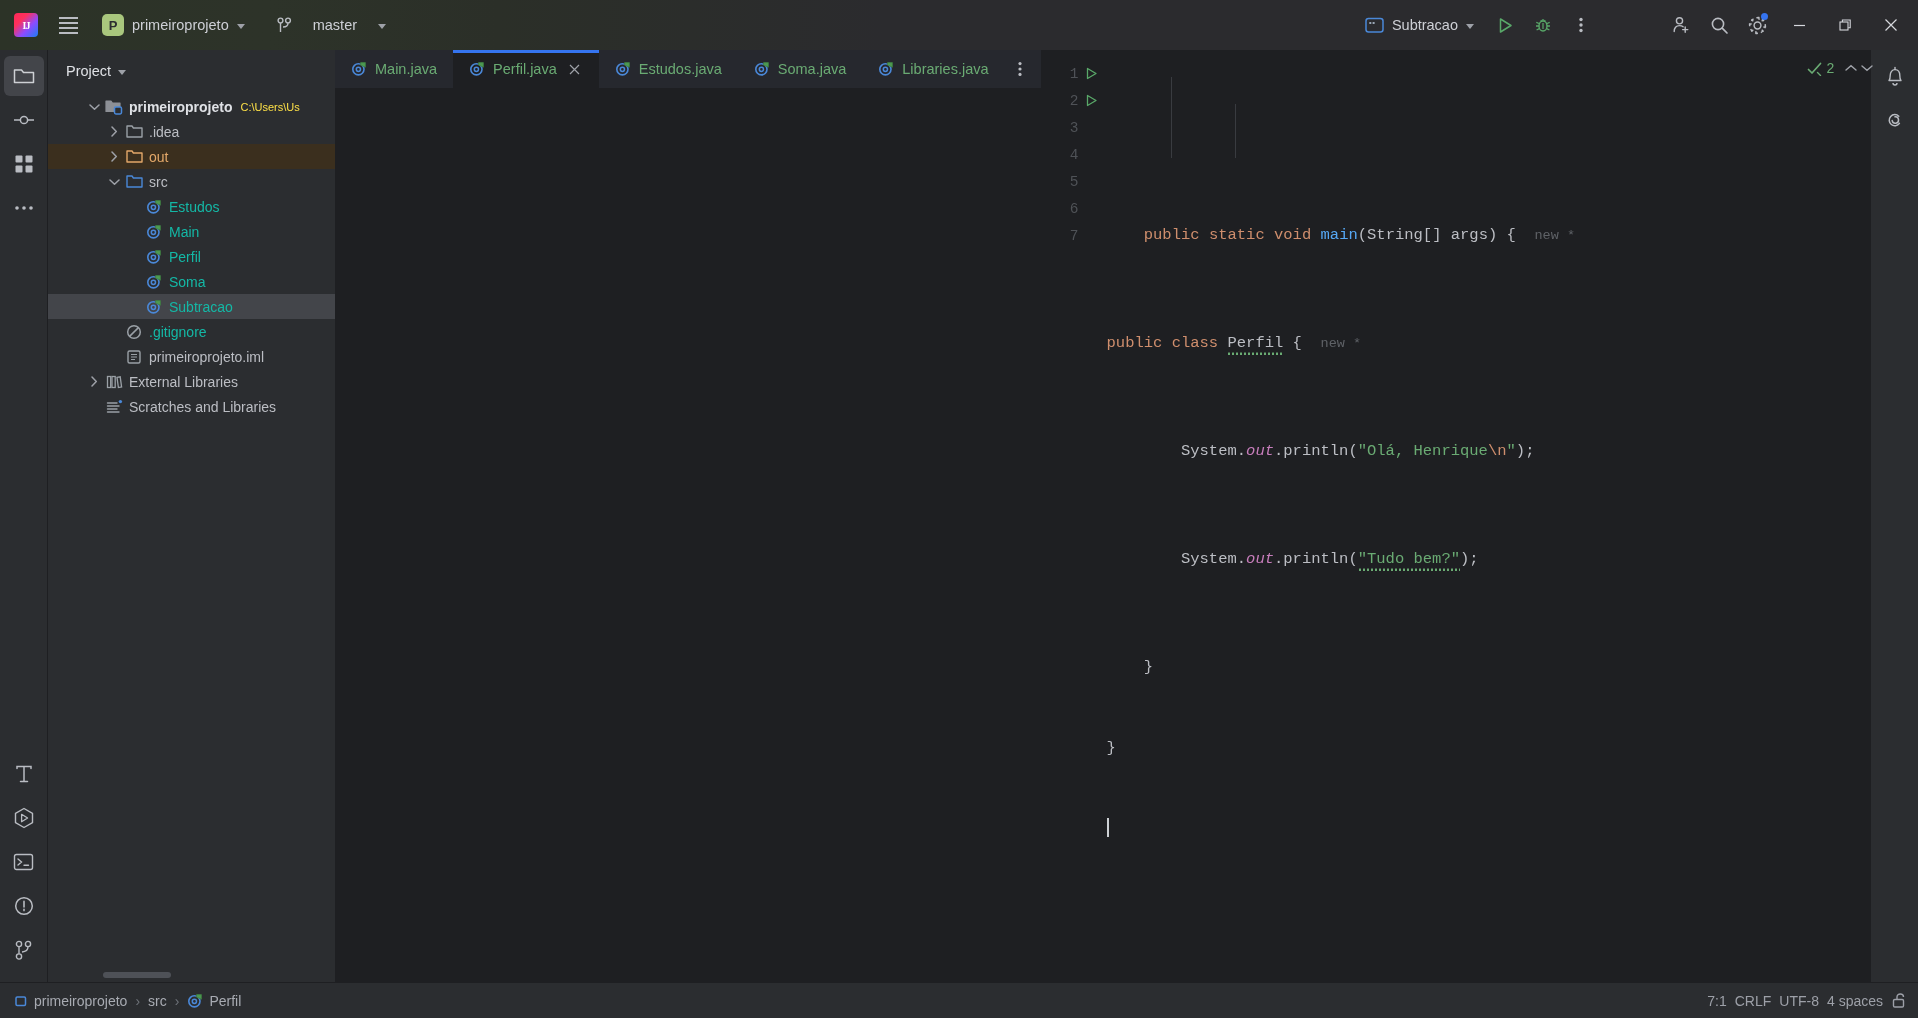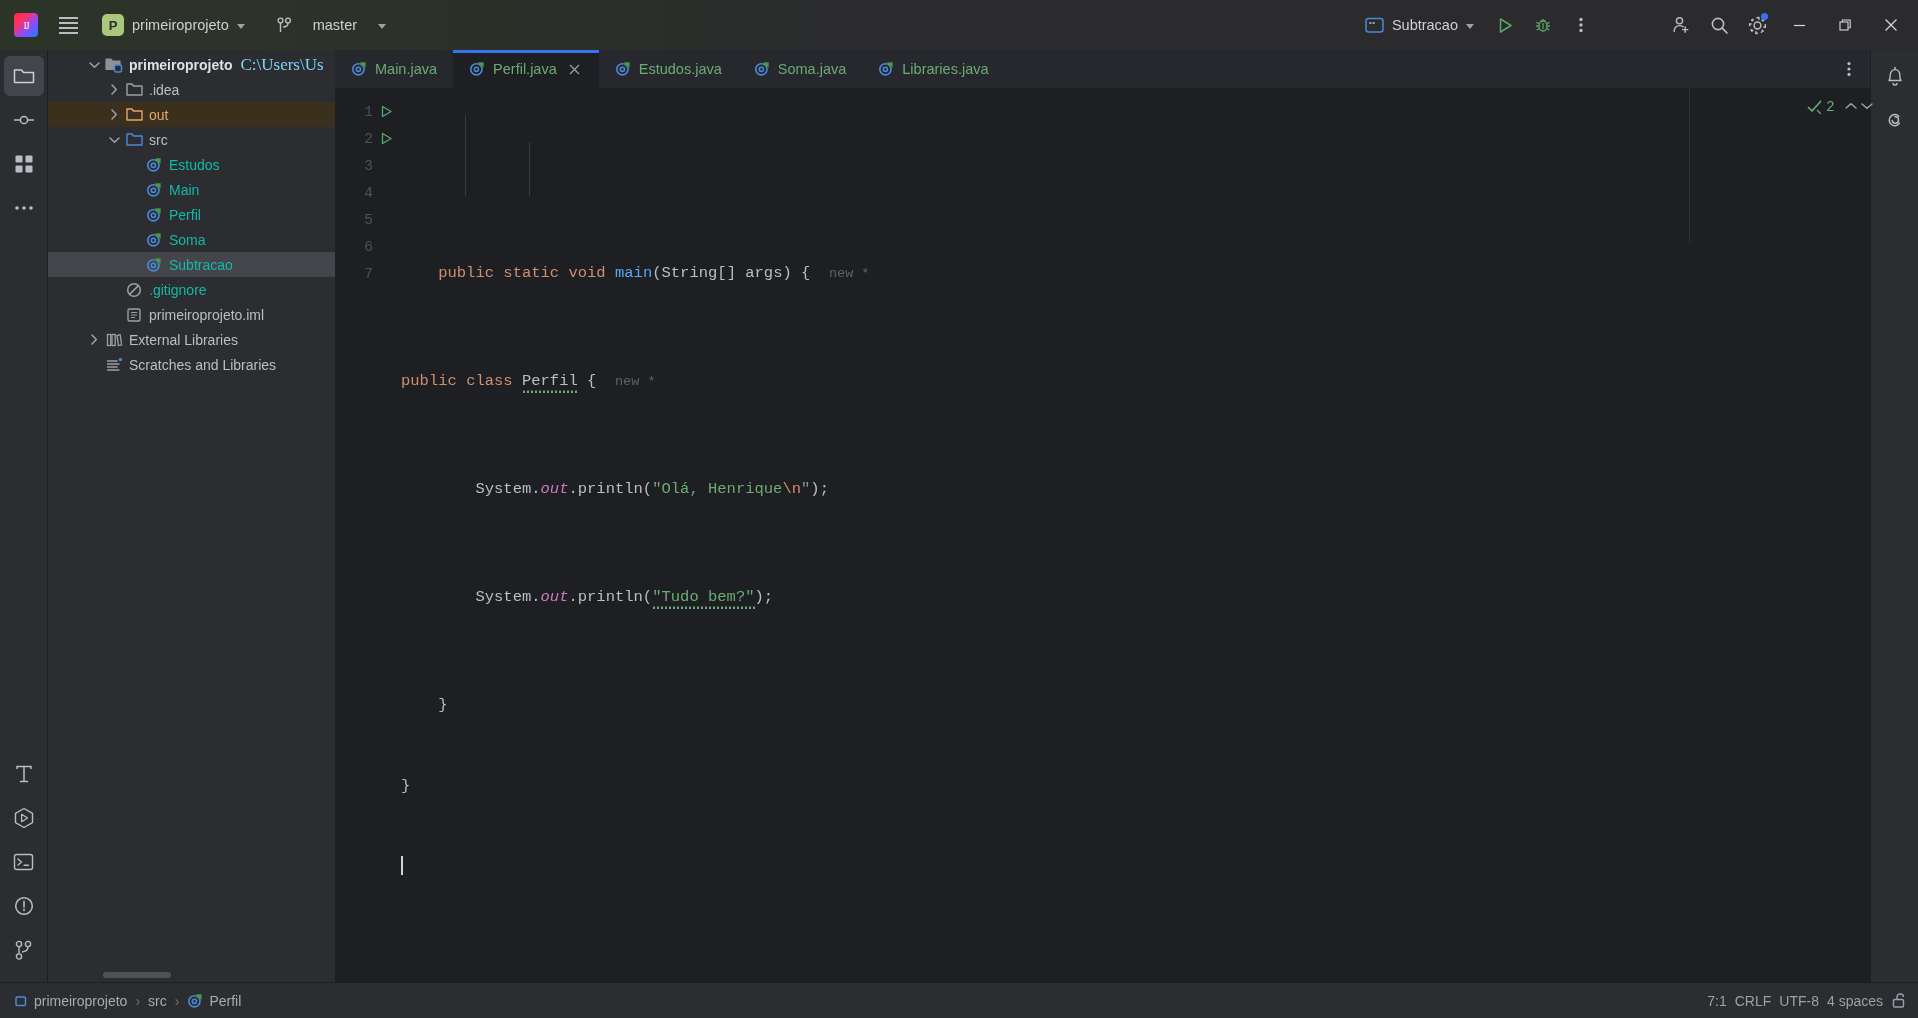--- a/index.html
+++ b/index.html
@@ -19,21 +19,21 @@
     display: flex; align-items: center;
     position: relative;
   }
   .tb-left { display: flex; align-items: center; gap: 2px; padding-left: 8px; }
   .tb-right { display: flex; align-items: center; margin-left: auto; padding-right: 4px; }
   .ij-logo {
     width: 24px; height: 24px; margin: 0 10px 0 6px;
     border-radius: 4px;
     background: linear-gradient(135deg,#fe2857 0%, #fe315d 30%, #8d4bff 62%, #1a7ef5 100%);
     display:flex; align-items:center; justify-content:center;
-    font-size: 10px; font-weight: normal; color: #fff;
+    font-size: 10px; font-weight: bold; color: #fff;
     font-family: "Liberation Serif", serif;
     letter-spacing: -1px;
     text-align: center;
   }
   .hamburger { width: 36px; height: 36px; display:flex; flex-direction:column; justify-content:center; align-items:center; gap:3px; border-radius:5px; cursor:pointer;}
   .hamburger i { display:block; width:19px; height:2px; background:#b9bcc2; }
   .proj-chip {
     display:flex; align-items:center; gap:8px;
     height: 30px; padding: 0 8px 0 6px; border-radius: 6px; cursor:pointer;
     margin-left: 8px;
@@ -80,30 +80,30 @@
     white-space:nowrap; position:relative;
   }
   .row.sel { background:#43454a; }
   .row.warn { background:#3b2f1e; }
   .arrow { width: 20px; display:flex; align-items:center; justify-content:center; flex:0 0 20px; }
   .arrow svg { display:block; }
   .lbl { color:#bcbec4; }
   .lbl.green { color:#14b8a6; }
   .lbl.orange { color:#e3a869; }
   .lbl.white { color:#dfe1e5; font-weight:600; }
-  .sub { color:#7dd3fc; font-size:17px; margin-left:8px;font-family:Liberation Serif, serif; }
+  .sub { color:#fde047; font-size:11px; margin-left:8px; }
   .ico { width:20px; flex:0 0 20px; display:flex; align-items:center; justify-content:center; margin-right:5px; }
 
   .hscroll {
     position:absolute; left:55px; bottom:4px; width: 68px; height:6px;
     background:#4e5157; border-radius:3px;
   }
 
   
-  .editorcol { flex:1 1 auto; display:flex; flex-direction:column; min-width:0; background:#1e1f22; }
+  .editorcol { flex:1 1 auto; display:flex; flex-direction:row; min-width:0; background:#1e1f22; }
   .tabbar {
     height: 38px; flex: 0 0 38px; background:#26282e;
     display:flex; align-items:stretch; position:relative;
   }
   .tab {
     display:flex; align-items:center; gap:8px; padding: 0 16px; cursor:pointer;
     position:relative; white-space:nowrap;
   }
   .tab .tname { font-size: 14.5px; color:#6aab73; }
   .tab.active { background:#1e1f22; }
@@ -327,20 +327,24 @@
           <circle cx="4" cy="4" r="2.6" fill="none" stroke="#b9bcc2" stroke-width="1.4"></circle>
           <circle cx="13" cy="4" r="2.6" fill="none" stroke="#b9bcc2" stroke-width="1.4"></circle>
           <circle cx="4" cy="16.5" r="2.6" fill="none" stroke="#b9bcc2" stroke-width="1.4"></circle>
           <path d="M4 6.8 L4 13.7 M13 6.8 Q13 11.5 7 12" fill="none" stroke="#b9bcc2" stroke-width="1.4"></path>
         </svg>
       </div>
     </div>
   </div>
 
   <div class="projpanel">
+    <div class="proj-header">
+      <span class="t">Project</span>
+      <span class="chev"></span>
+    </div>
     <div class="tree" id="tree">
         <div class="row" style="padding-left: 36px;">
           <span class="arrow">
             <svg width="11" height="8" viewBox="0 0 11 8">
               <path d="M1 2 L5.5 6.3 L10 2" fill="none" stroke="#9ea1a8" stroke-width="1.5" stroke-linecap="round" stroke-linejoin="round"></path>
             </svg>
           </span>
           <span class="ico">
             <svg width="18" height="16" viewBox="0 0 18 16">
       <path d="M1 2 L6 2 L7.4 4 L15 4 L15 12.5 L1 12.5 Z" fill="#8d9096" stroke="#8d9096" stroke-width="1.2" stroke-linejoin="round"></path>

